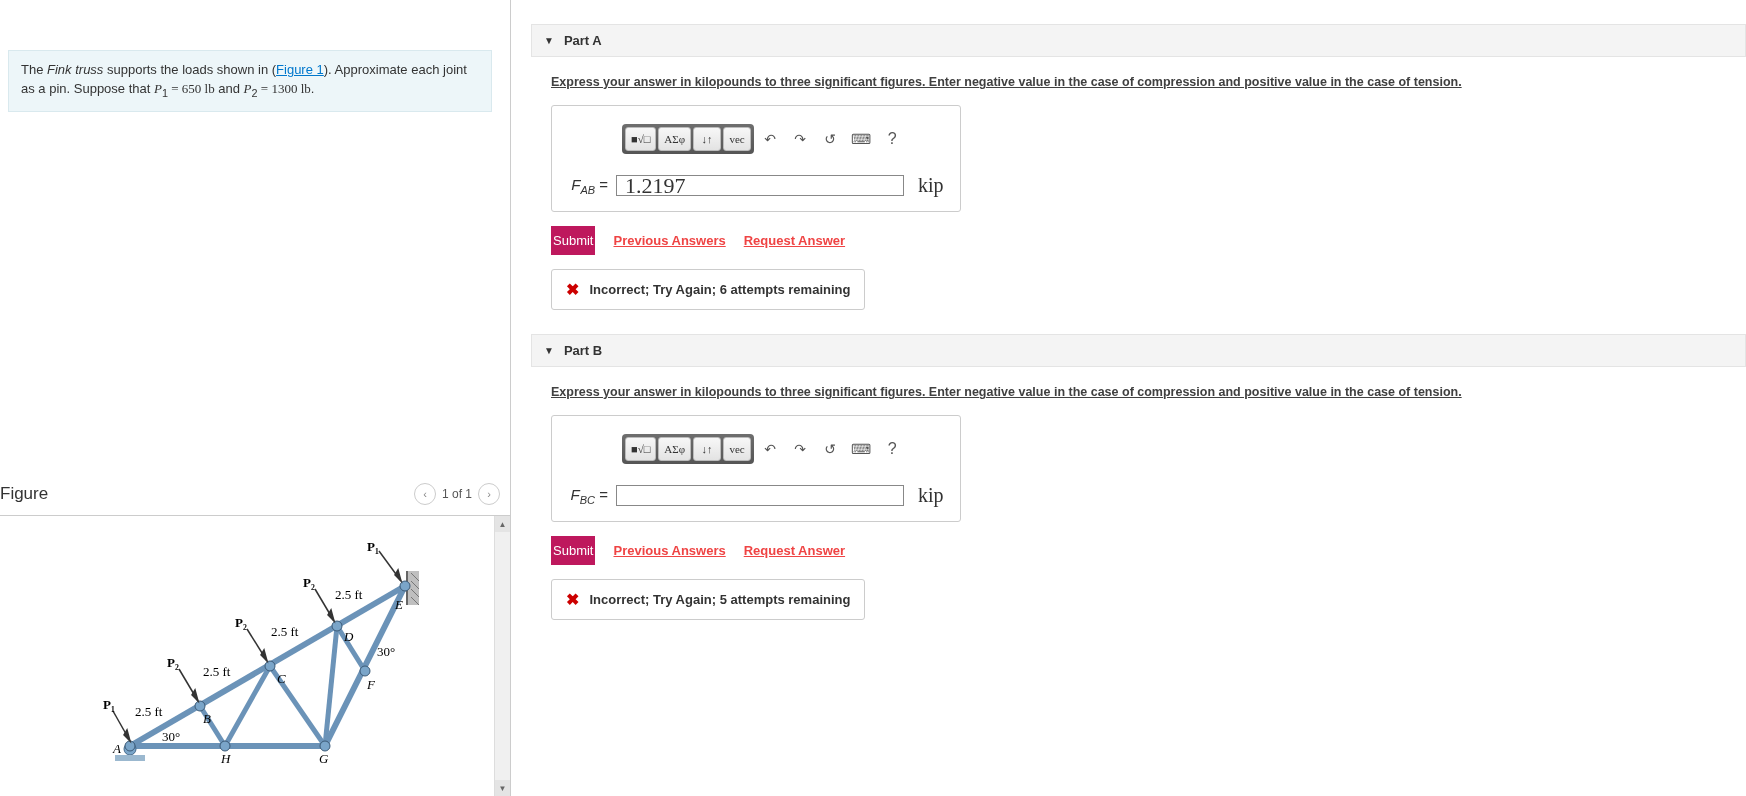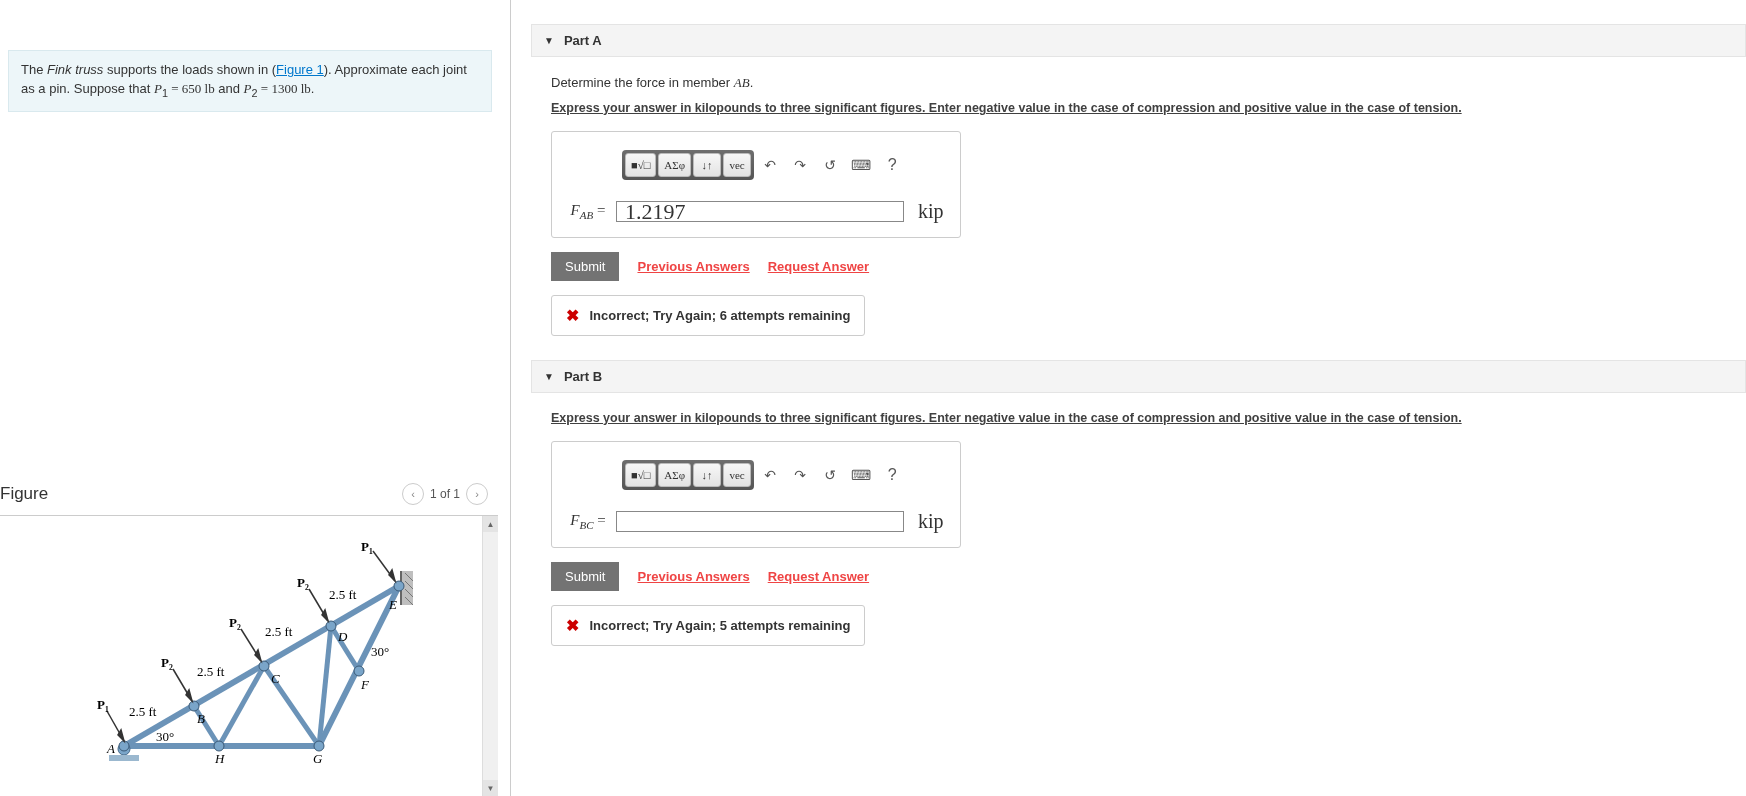--- a/index.html
+++ b/index.html
@@ -20,21 +20,21 @@
   .problem-box {
     background: #edf6f9;
     border: 1px solid #d9e9ee;
     padding: 10px 12px;
     margin: 40px 8px 0 8px;
     line-height: 1.45;
   }
   .problem-box a { color: #0077cc; text-decoration: underline; }
   .problem-box i { }
 
-  .figure-section { position: absolute; bottom: 0; left: 0; right: 12px; }
+  .figure-section { position: absolute; bottom: 0; left: 0; right: 0; }
   .figure-header {
     display: flex; align-items: center; justify-content: space-between;
     border-bottom: 1px solid #ccc; padding: 6px 10px 10px 0;
   }
   .figure-title { font-size: 17px; color: #333; }
   .figure-nav { display: flex; align-items: center; gap: 6px; font-size: 12px; color: #555; }
   .circle-btn {
     width: 22px; height: 22px; border-radius: 50%; border: 1px solid #ccc;
     background: #fff; display: inline-flex; align-items: center; justify-content: center;
     font-size: 11px; color: #888; cursor: pointer;
@@ -81,32 +81,32 @@
   .tbtn {
     height: 24px; min-width: 28px; padding: 0 5px;
     background: linear-gradient(#f7f7f7,#e3e3e3);
     border: 1px solid #bbb; border-radius: 3px;
     display:inline-flex; align-items:center; justify-content:center;
     font-size: 11px; font-family: 'Times New Roman', serif; color:#333;
     cursor:pointer;
   }
   .tbtn.plain { background: none; border: none; color:#555; font-size:14px;}
   .eq-row { display:flex; align-items: center; gap: 8px; }
-  .eq-label { font-family: Liberation Serif, serif; font-style: italic; font-size:15px; min-width:40px; text-align:center;}
+  .eq-label { font-family: Liberation Sans, sans-serif; font-style: italic; font-size:15px; min-width:40px; text-align:right;}
   .eq-label sub { font-style: italic; font-size: 11px;}
   .answer-input {
     flex:1; height: 21px; border: 1px solid #888; padding: 0 8px;
     font-family: 'Times New Roman', serif; font-size: 22px; color:#333;
     outline: none;
   }
   .unit { font-family: 'Times New Roman', serif; font-size: 20px; padding-left:6px;}
 
   .actions { margin-top: 14px; display:flex; align-items:center; gap: 18px; }
   .btn-submit {
-    background: #737373; color:#fff; border:none; padding:7px 14px;
+    background: #be185d; color:#fff; border:none; padding:7px 2px;
     font-size:13px; cursor:pointer;
   }
   .link { color:#ef4444; text-decoration: underline; font-size:13px; cursor:pointer; font-weight:bold;}
   .feedback {
     margin-top: 14px; border:1px solid #ccc; border-radius:3px;
     padding: 10px 14px; display:inline-flex; align-items:center; gap:10px;
     font-weight: bold; font-size: 13px;
   }
   .x-icon { color:#cc0000; font-size:16px; font-weight:bold;}
 </style>
@@ -209,23 +209,20 @@
 </div>
 
 <div class="right-col">
 
   <div class="part-block">
     <div class="part-header">
       <span class="tri">▼</span>
       <span>Part A</span>
     </div>
     <div class="part-body">
-      <div class="prompt">
-        <span>Determine the force in member </span><span class="serif">AB</span><span>.</span>
-      </div>
       <div class="instructions">Express your answer in kilopounds to three significant figures. Enter negative value in the case of compression and positive value in the case of tension.</div>
 
       <div class="answer-card">
         <div class="toolbar">
           <span class="toolbar-group">
             <span class="tbtn">■√□</span>
             <span class="tbtn">ΑΣφ</span>
             <span class="tbtn">↓↑</span>
             <span class="tbtn">vec</span>
           </span>

